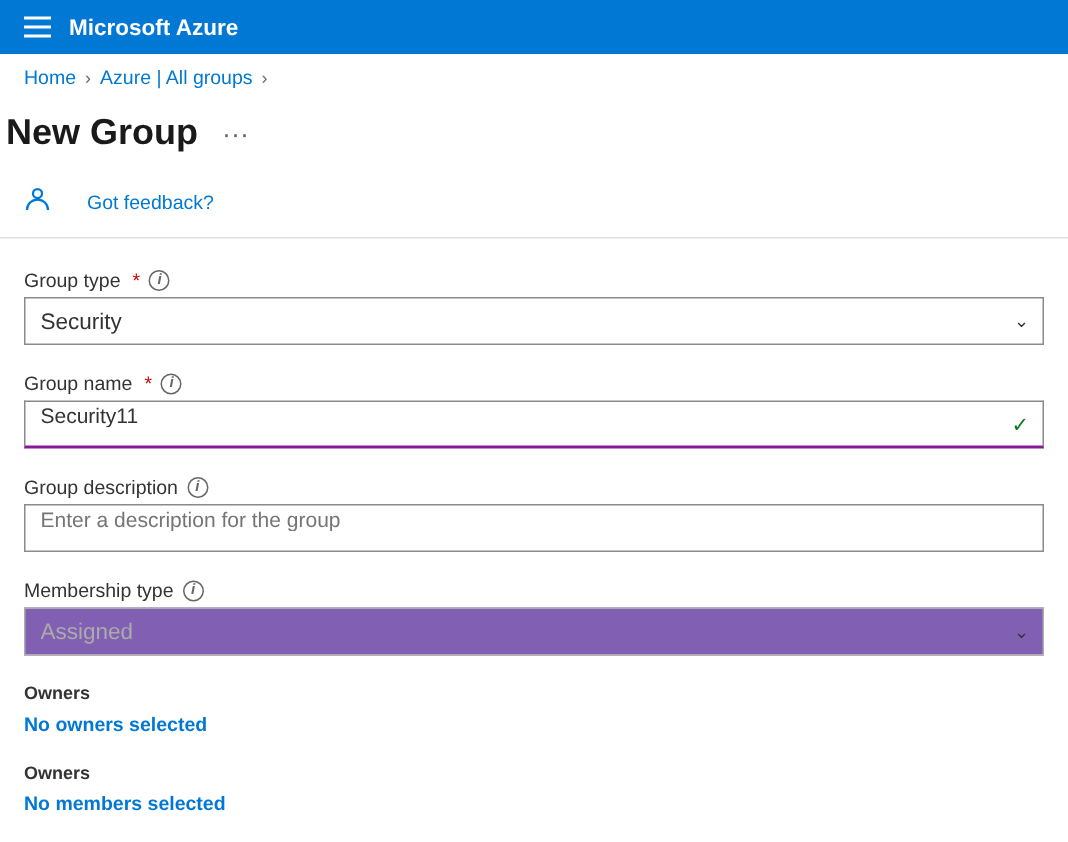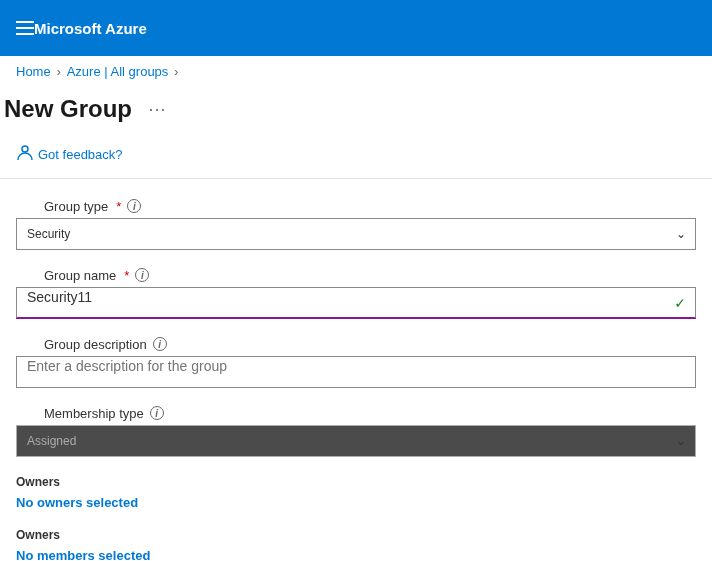--- a/index.html
+++ b/index.html
@@ -2,24 +2,25 @@
 <html><head>
   <meta charset="utf-8">
   <style>
     * { box-sizing: border-box; margin: 0; padding: 0; }
     body { font-family: 'Segoe UI', Arial, sans-serif; font-size: 14px; color: #333; background: #fff; width: 712px; }
 
     
     .topbar {
       background: #0078d4;
       color: #fff;
-      height: 56px;
+      height: 36px;
       display: flex;
       align-items: center;
       padding: 0 16px;
+      gap: 12px;
     }
     .topbar-hamburger {
       display: flex; flex-direction: column; gap: 4px; cursor: pointer;
     }
     .topbar-hamburger span {
       display: block; width: 18px; height: 2px; background: #fff;
     }
     .topbar-title {
       font-size: 15px; font-weight: 600; color: #fff;
     }
@@ -44,72 +45,72 @@
       font-size: 24px; font-weight: 600; color: #1a1a1a;
     }
     .page-menu-btn {
       color: #666; font-size: 18px; cursor: pointer; padding: 2px 6px;
       border-radius: 2px;
     }
 
     
     .feedback-section {
       padding: 8px 16px 12px 16px;
-      display: flex; align-items: center; gap: 4px;
+      display: flex; align-items: center; gap: 24px;
       border-bottom: 1px solid #e0e0e0;
     }
     .feedback-icon {
       color: #0078d4; font-size: 18px;
     }
     .feedback-link {
       color: #0078d4; font-size: 13px; text-decoration: none; cursor: pointer;
     }
 
     
     .form-area {
       padding: 20px 16px;
       display: flex;
       flex-direction: column;
       gap: 18px;
     }
 
     .form-field { display: flex; flex-direction: column; gap: 4px; }
 
     .field-label {
-      font-size: 13px; color: #333; display: flex; gap: 6px; margin-left: 28px;
+      font-size: 13px; color: #333; display: flex; align-items: center; gap: 6px;
     }
     .required-star { color: #c00; margin-left: 2px; }
     .info-icon {
       display: inline-flex; align-items: center; justify-content: center;
       width: 14px; height: 14px;
       border: 1px solid #666; border-radius: 50%;
       font-size: 10px; color: #666; cursor: default; font-style: italic;
       font-weight: bold;
     }
 
     
     .select-wrapper {
       position: relative; width: 100%;
     }
     .select-input {
       width: 100%; height: 32px;
       border: 1px solid #8a8a8a;
       padding: 0 32px 0 10px;
-      font-size: 12px; color: #333;
+      font-size: 15px; color: #333;
       background: #fff;
       appearance: none; cursor: pointer;
     }
     .select-chevron {
       position: absolute; right: 10px; top: 50%; transform: translateY(-50%);
       pointer-events: none; color: #333; font-size: 12px;
     }
 
     
     .select-input.disabled {
-      background: #000000; color: #888; cursor: not-allowed;
+      background: #4c1d95; color: #888; cursor: not-allowed;
     }
 
     
     .text-input {
       width: 100%; height: 32px;
       border: 1px solid #8a8a8a;
       padding: 0 32px 12px 10px;
       font-size: 14px; color: #333;
       background: #fff;
     }

